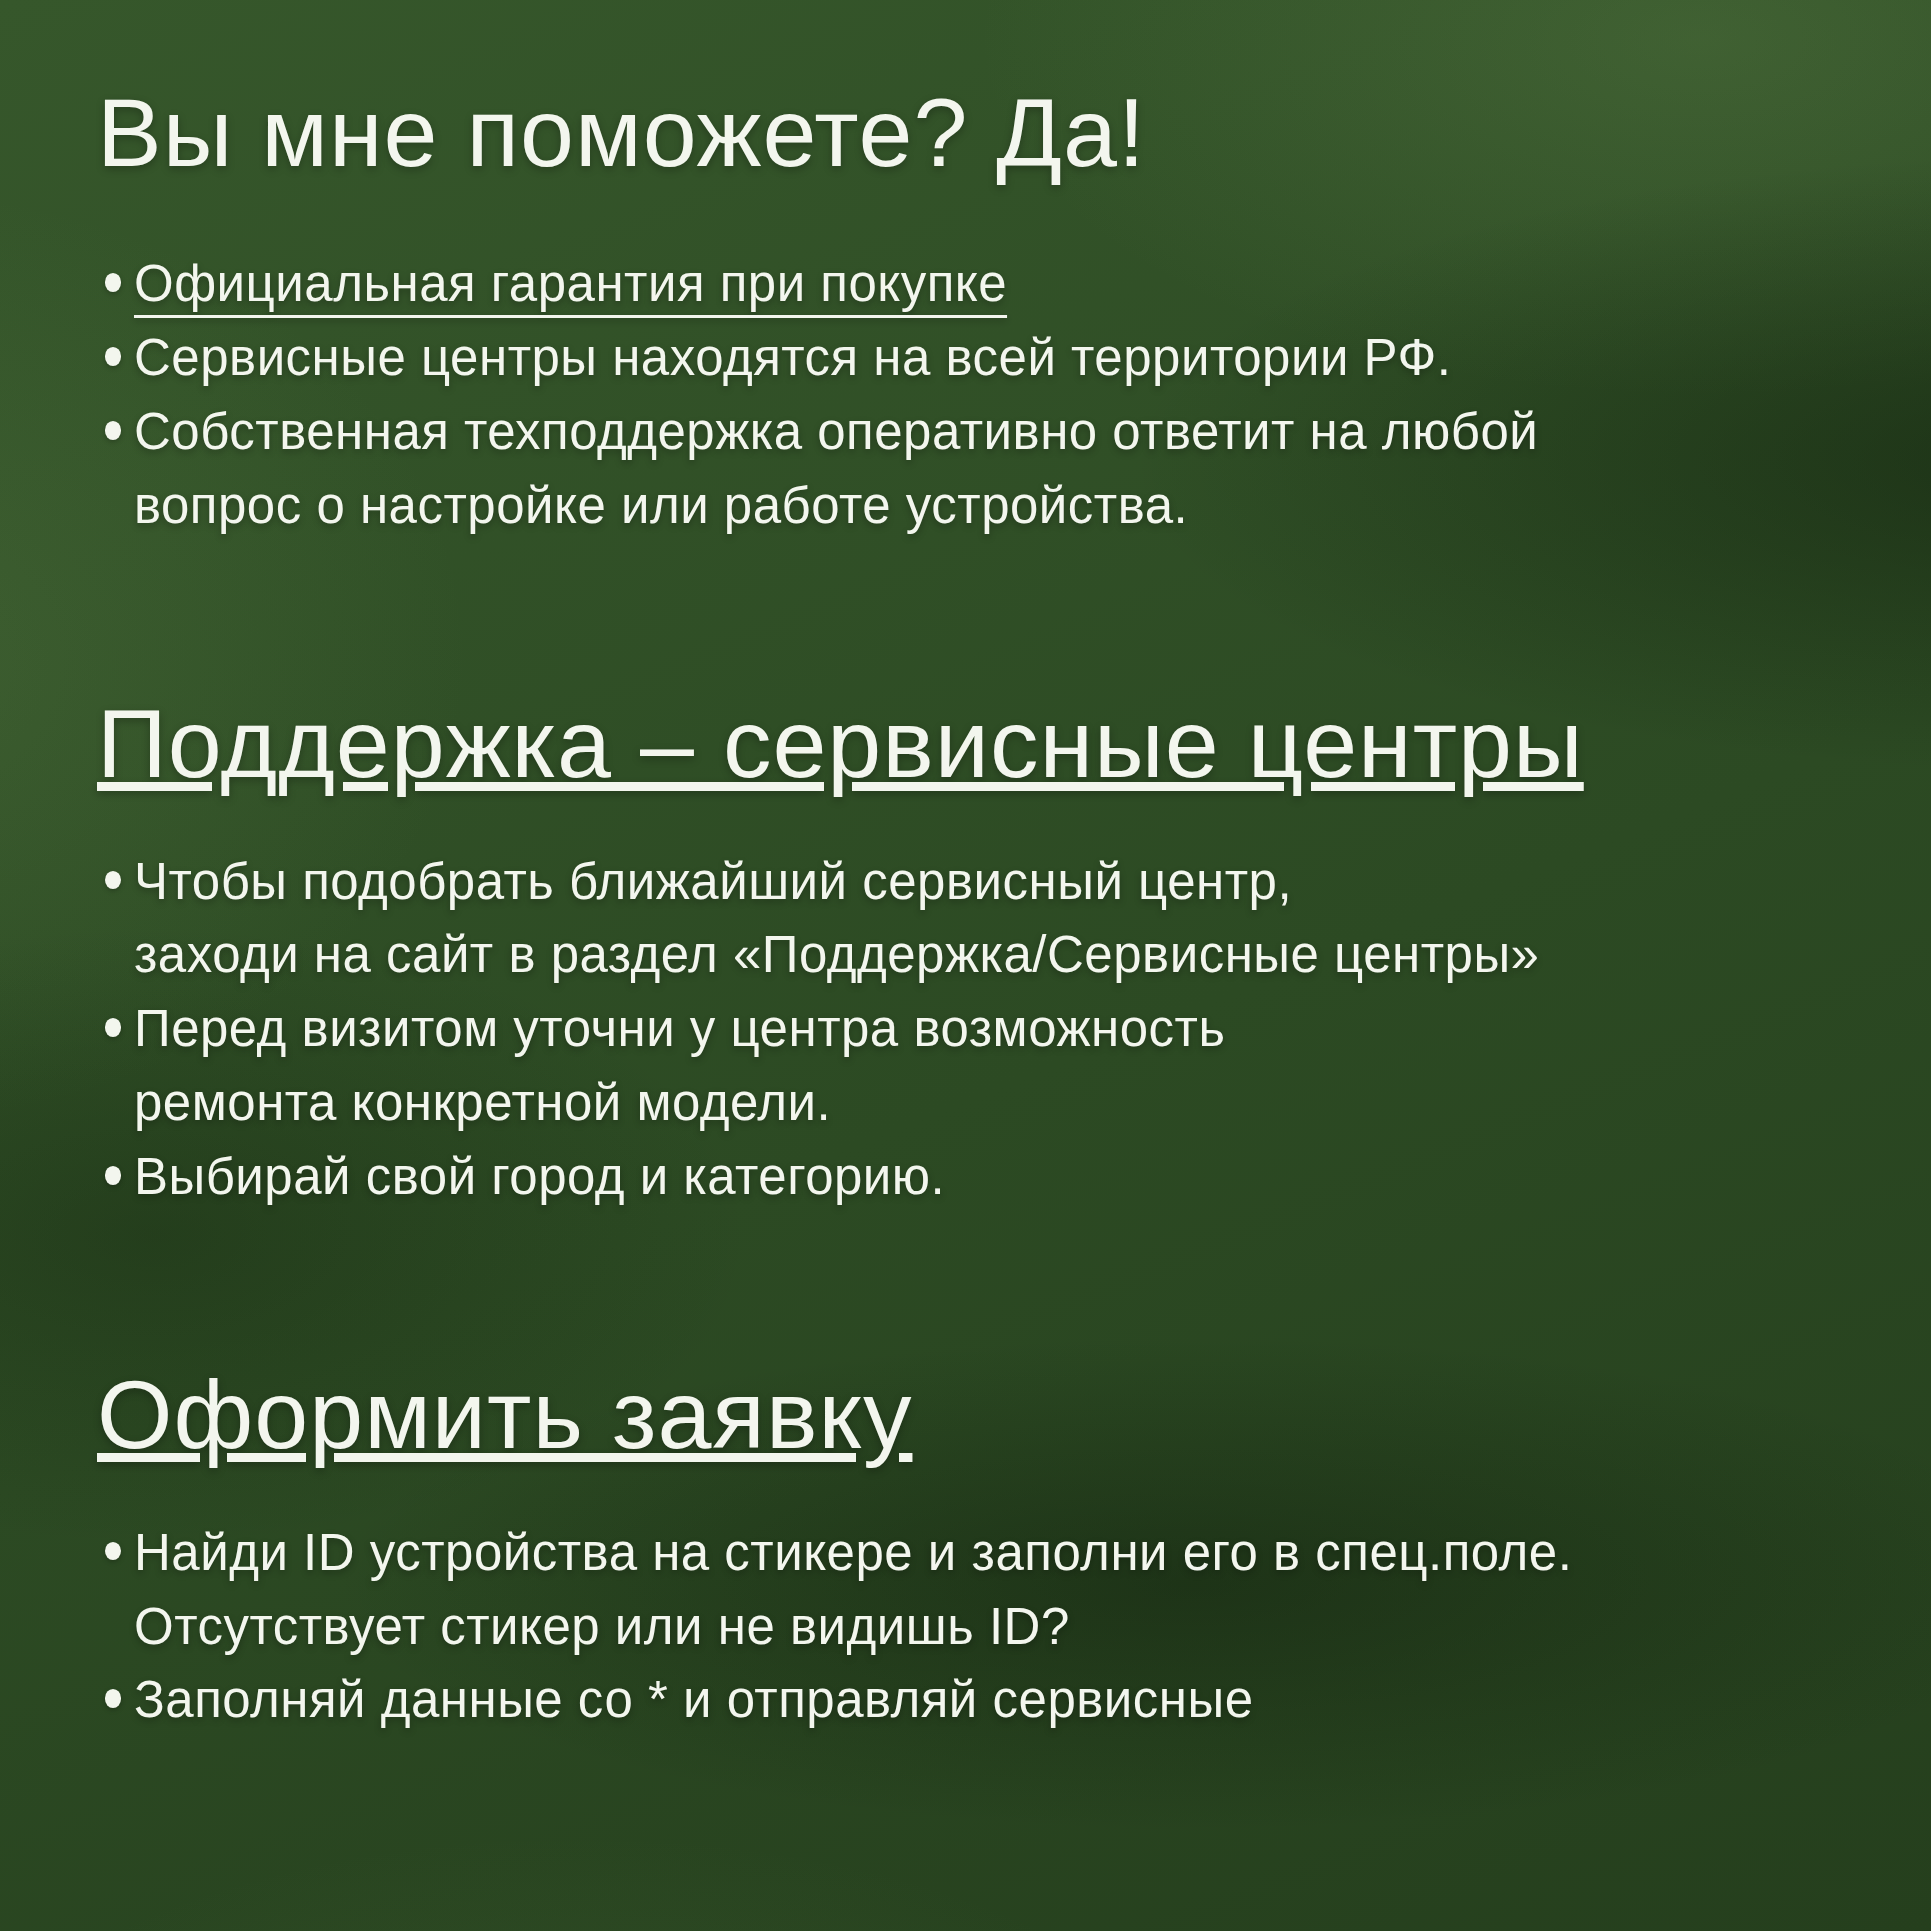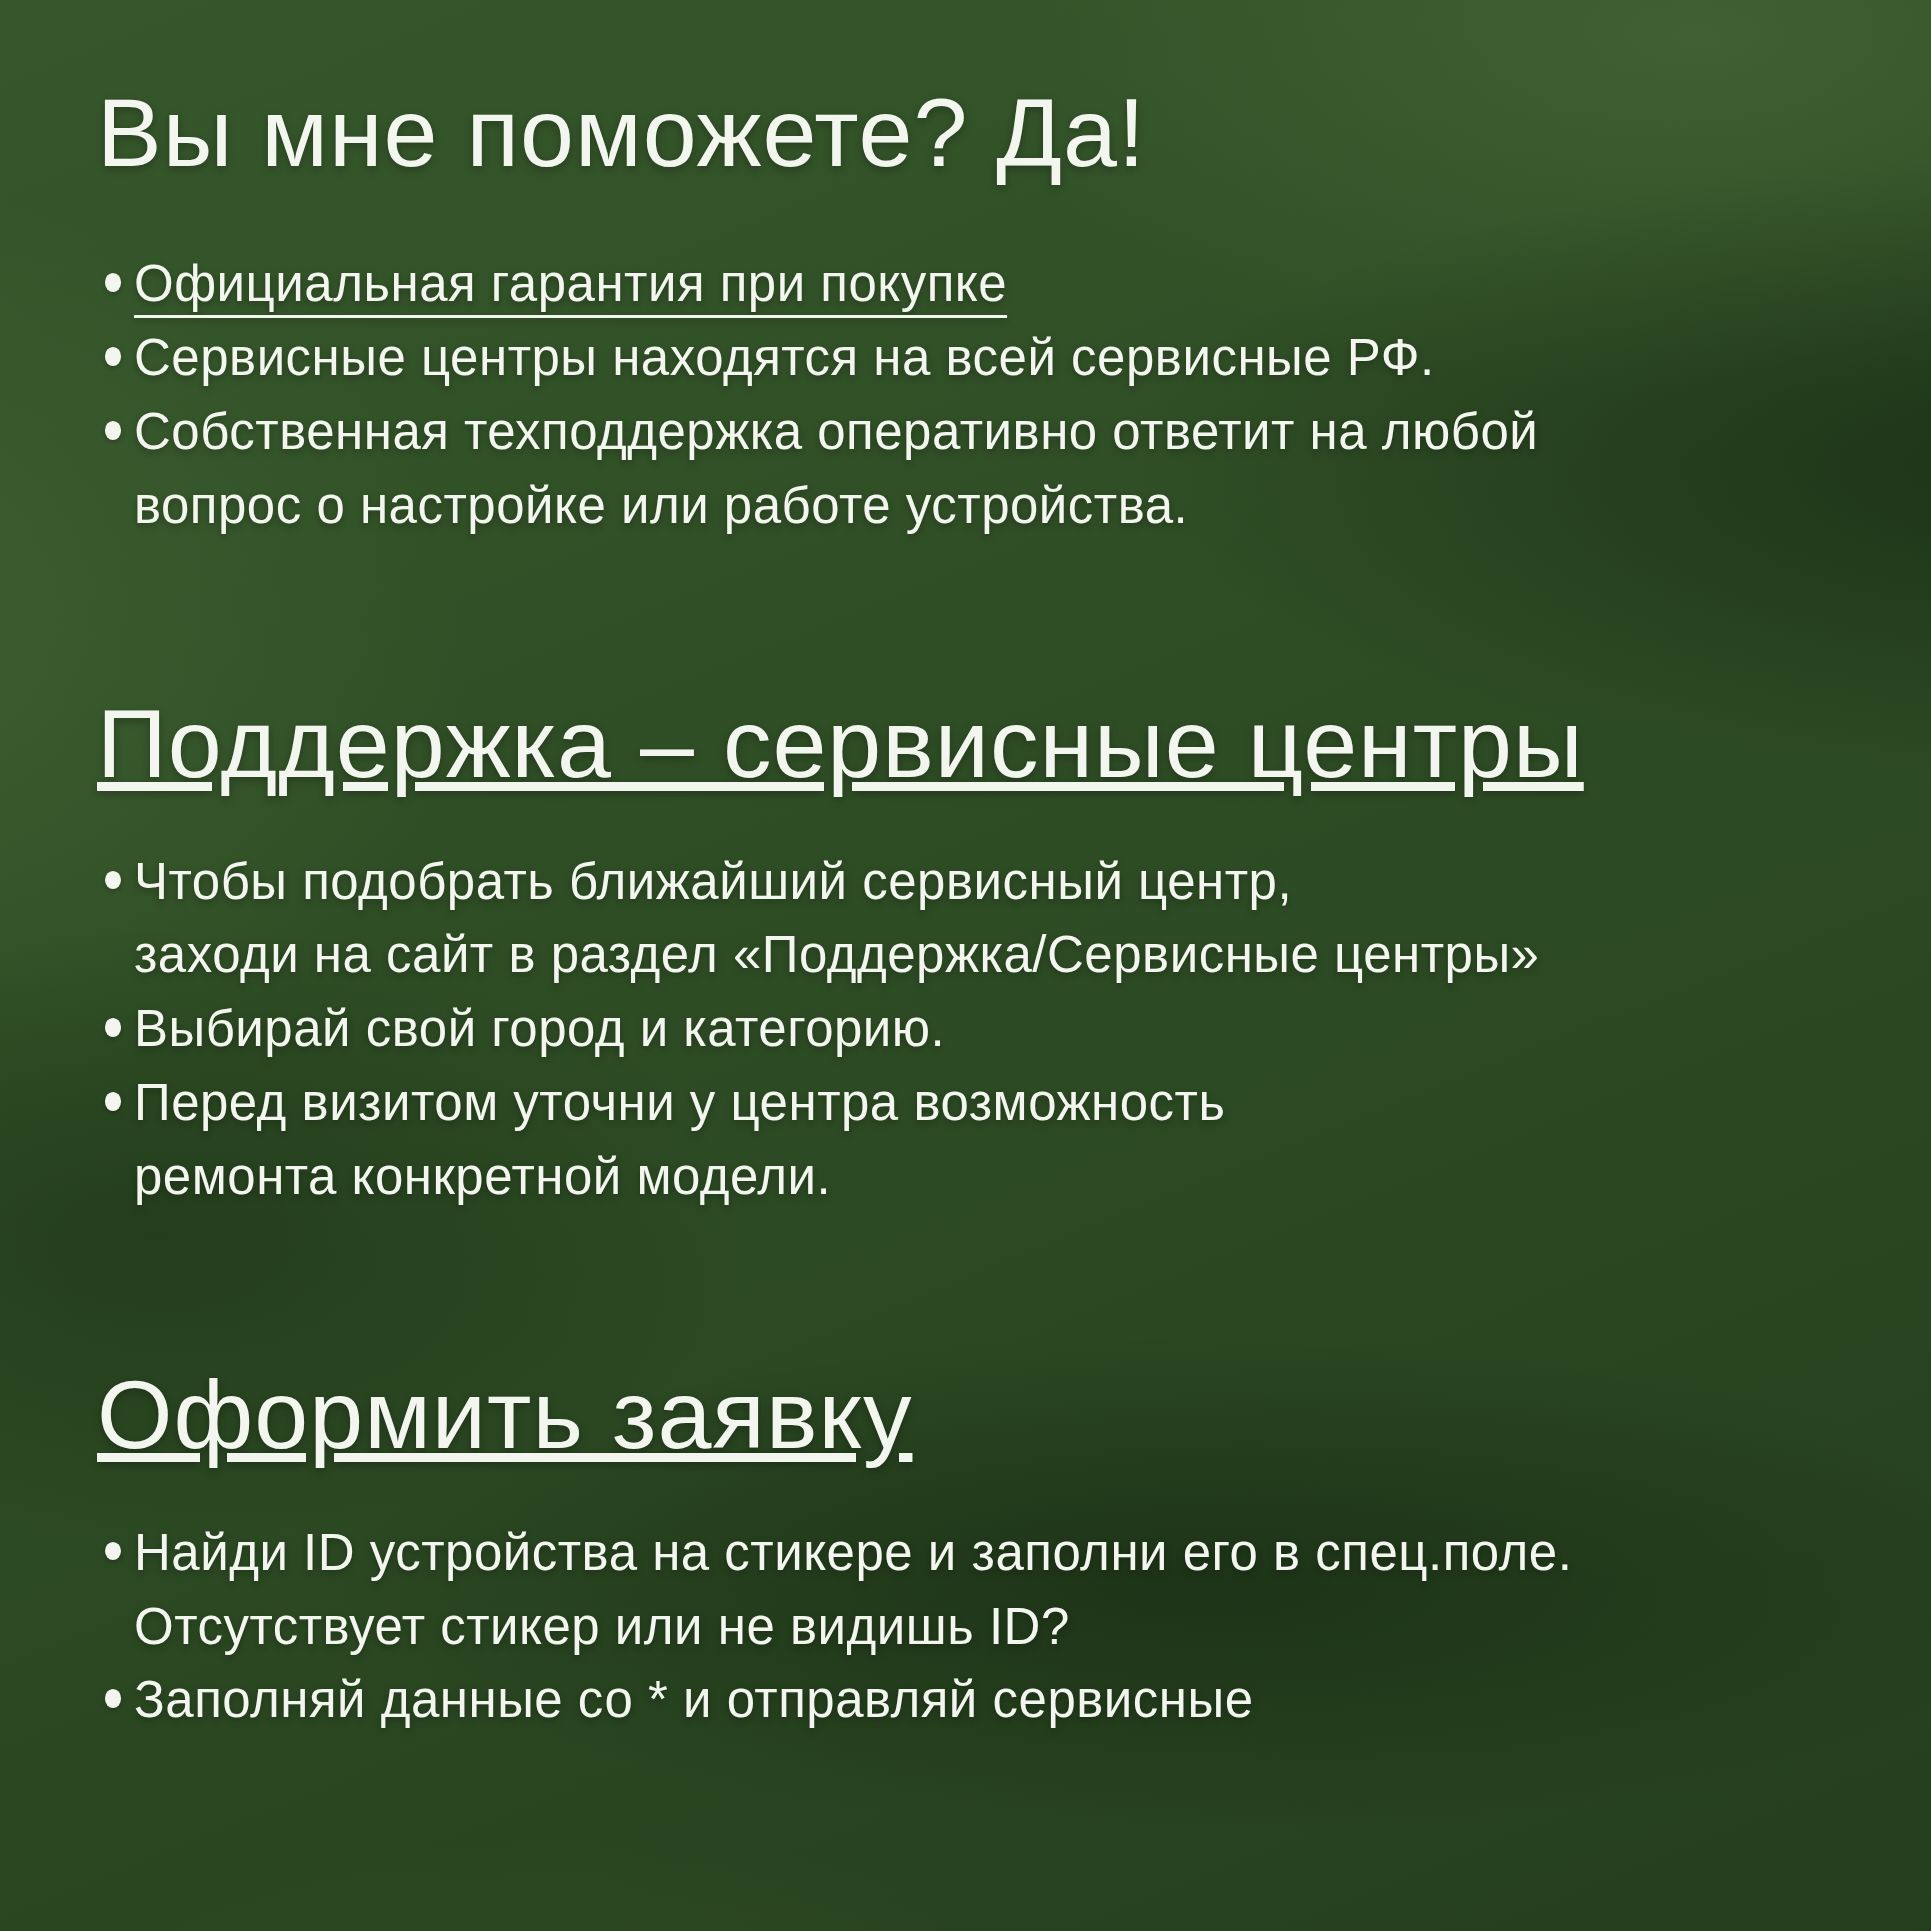--- a/index.html
+++ b/index.html
@@ -81,21 +81,21 @@
     <ul class="bullet-list">
       <li>
         <span class="dot"></span>
         <span class="txt">
           <span class="line underlined">Официальная гарантия при покупке</span>
         </span>
       </li>
       <li>
         <span class="dot"></span>
         <span class="txt">
-          <span class="line">Сервисные центры находятся на всей сервисные РФ.</span>
+          <span class="line">Сервисные центры находятся на всей территории РФ.</span>
         </span>
       </li>
       <li>
         <span class="dot"></span>
         <span class="txt">
           <span class="line">Собственная техподдержка оперативно ответит на любой</span>
           <span class="line">вопрос о настройке или работе устройства.</span>
         </span>
       </li>
     </ul>
@@ -107,28 +107,28 @@
       <li>
         <span class="dot"></span>
         <span class="txt">
           <span class="line">Чтобы подобрать ближайший сервисный центр,</span>
           <span class="line">заходи на сайт в раздел «Поддержка/Сервисные центры»</span>
         </span>
       </li>
       <li>
         <span class="dot"></span>
         <span class="txt">
-          <span class="line">Выбирай свой город и категорию.</span>
+          <span class="line">Перед визитом уточни у центра возможность</span>
+          <span class="line">ремонта конкретной модели.</span>
         </span>
       </li>
       <li>
         <span class="dot"></span>
         <span class="txt">
-          <span class="line">Перед визитом уточни у центра возможность</span>
-          <span class="line">ремонта конкретной модели.</span>
+          <span class="line">Выбирай свой город и категорию.</span>
         </span>
       </li>
     </ul>
   </section>
 
   <section>
     <h2 class="section-title">Оформить заявку</h2>
     <ul class="bullet-list">
       <li>
         <span class="dot"></span>

